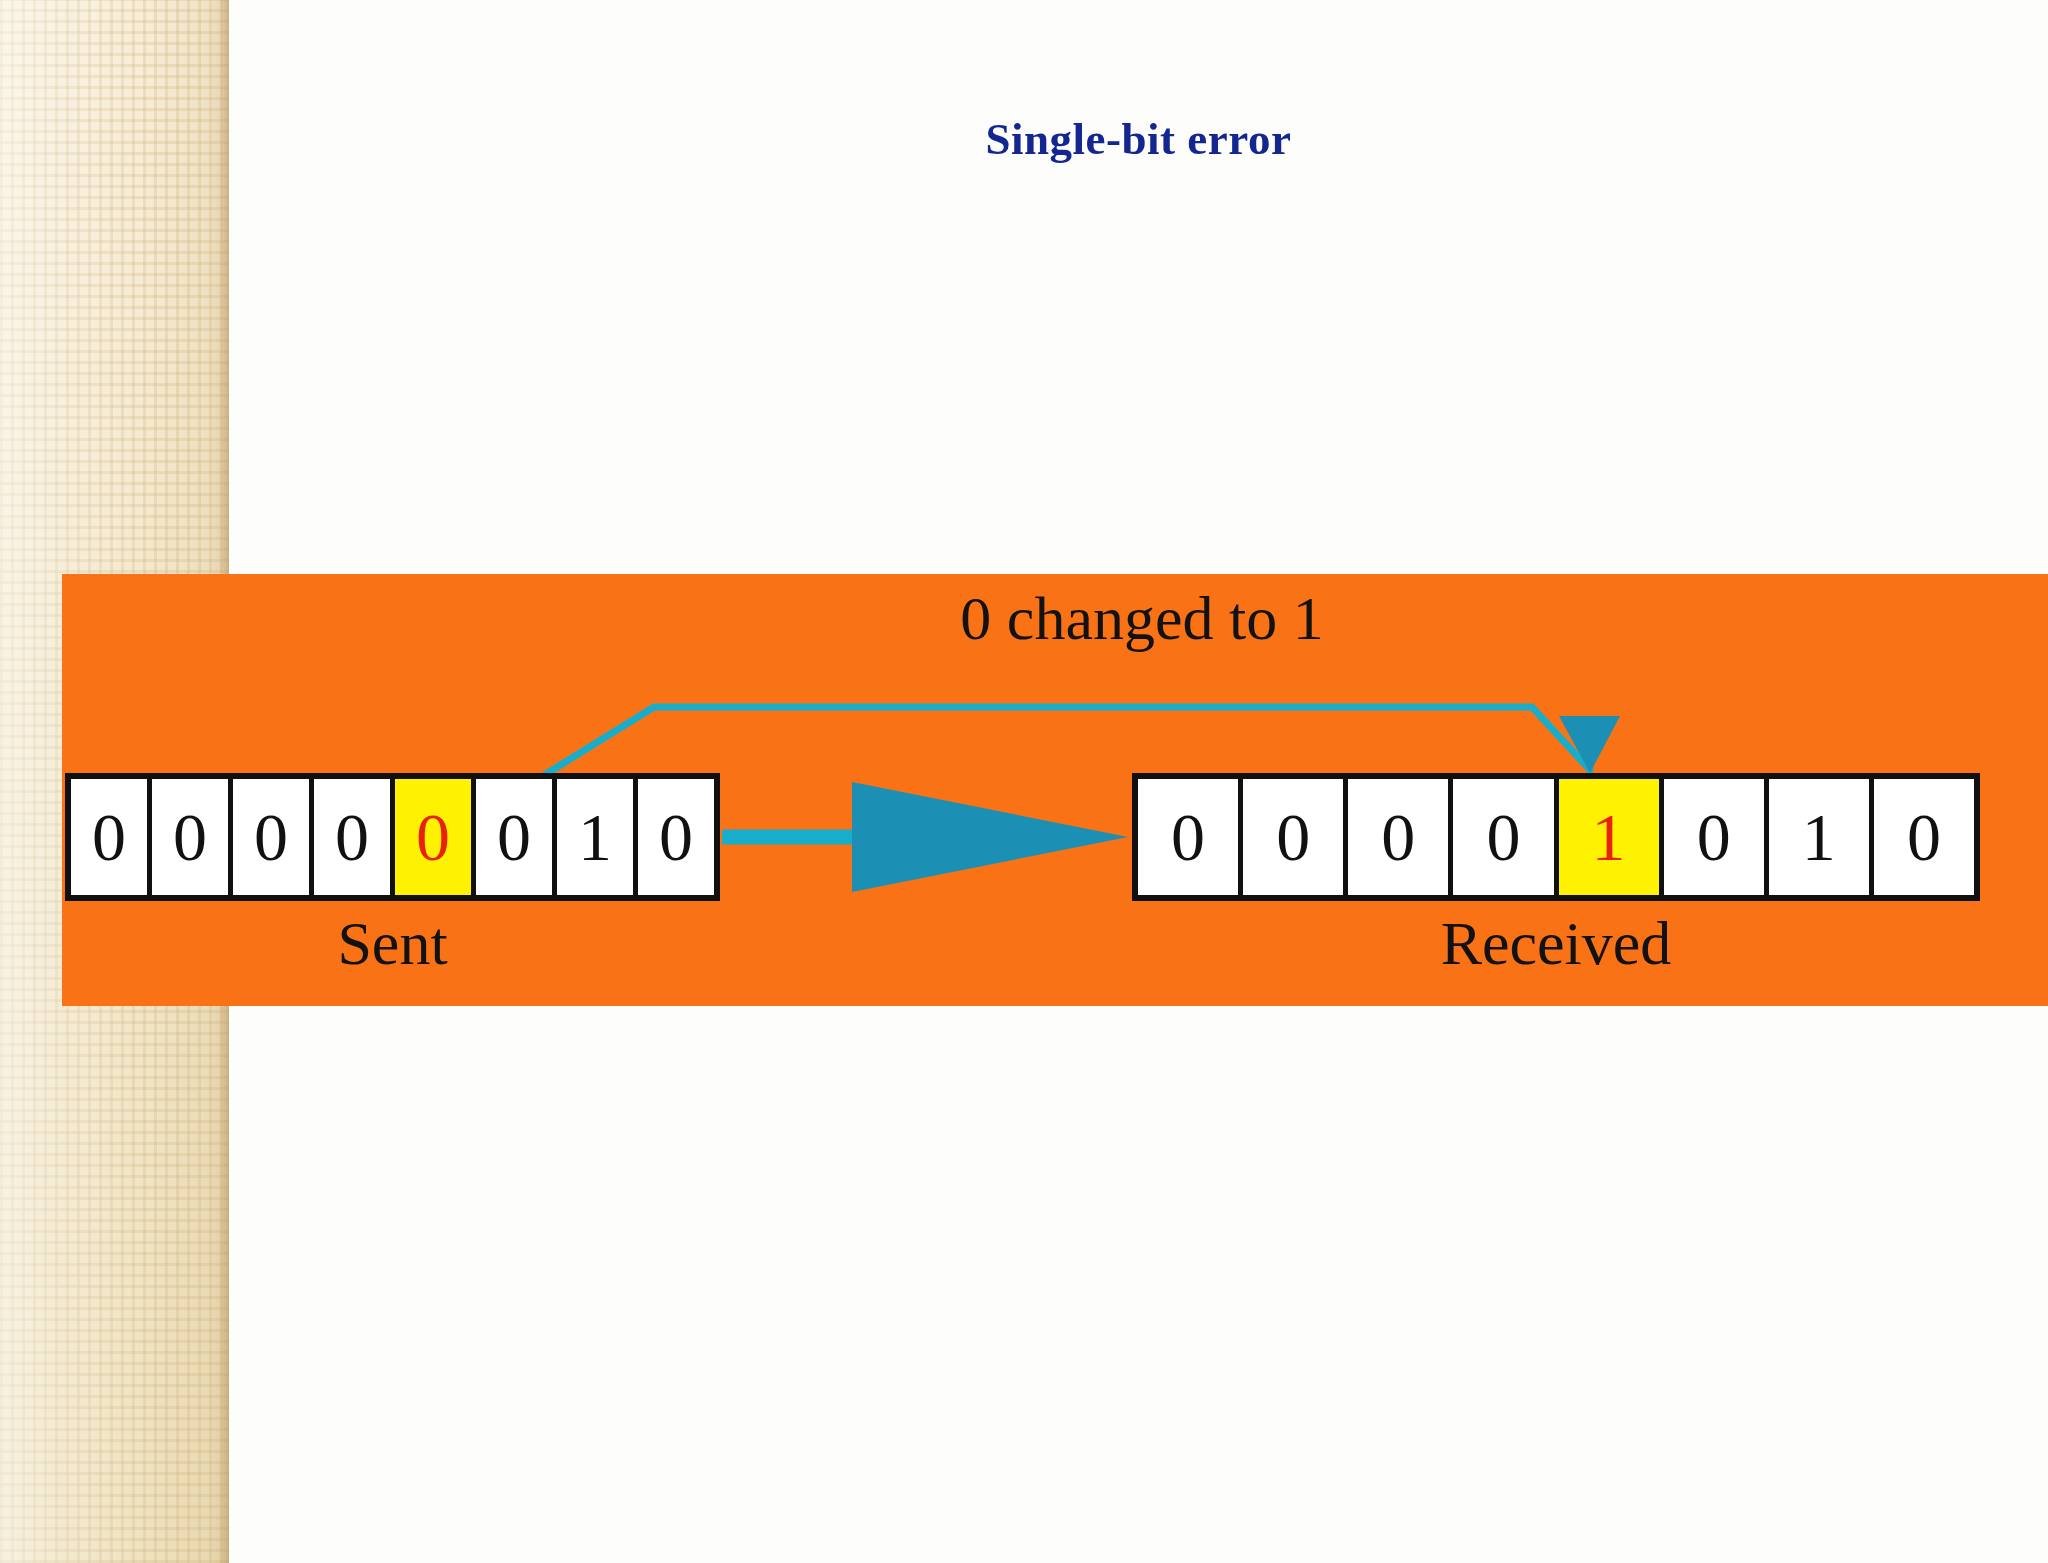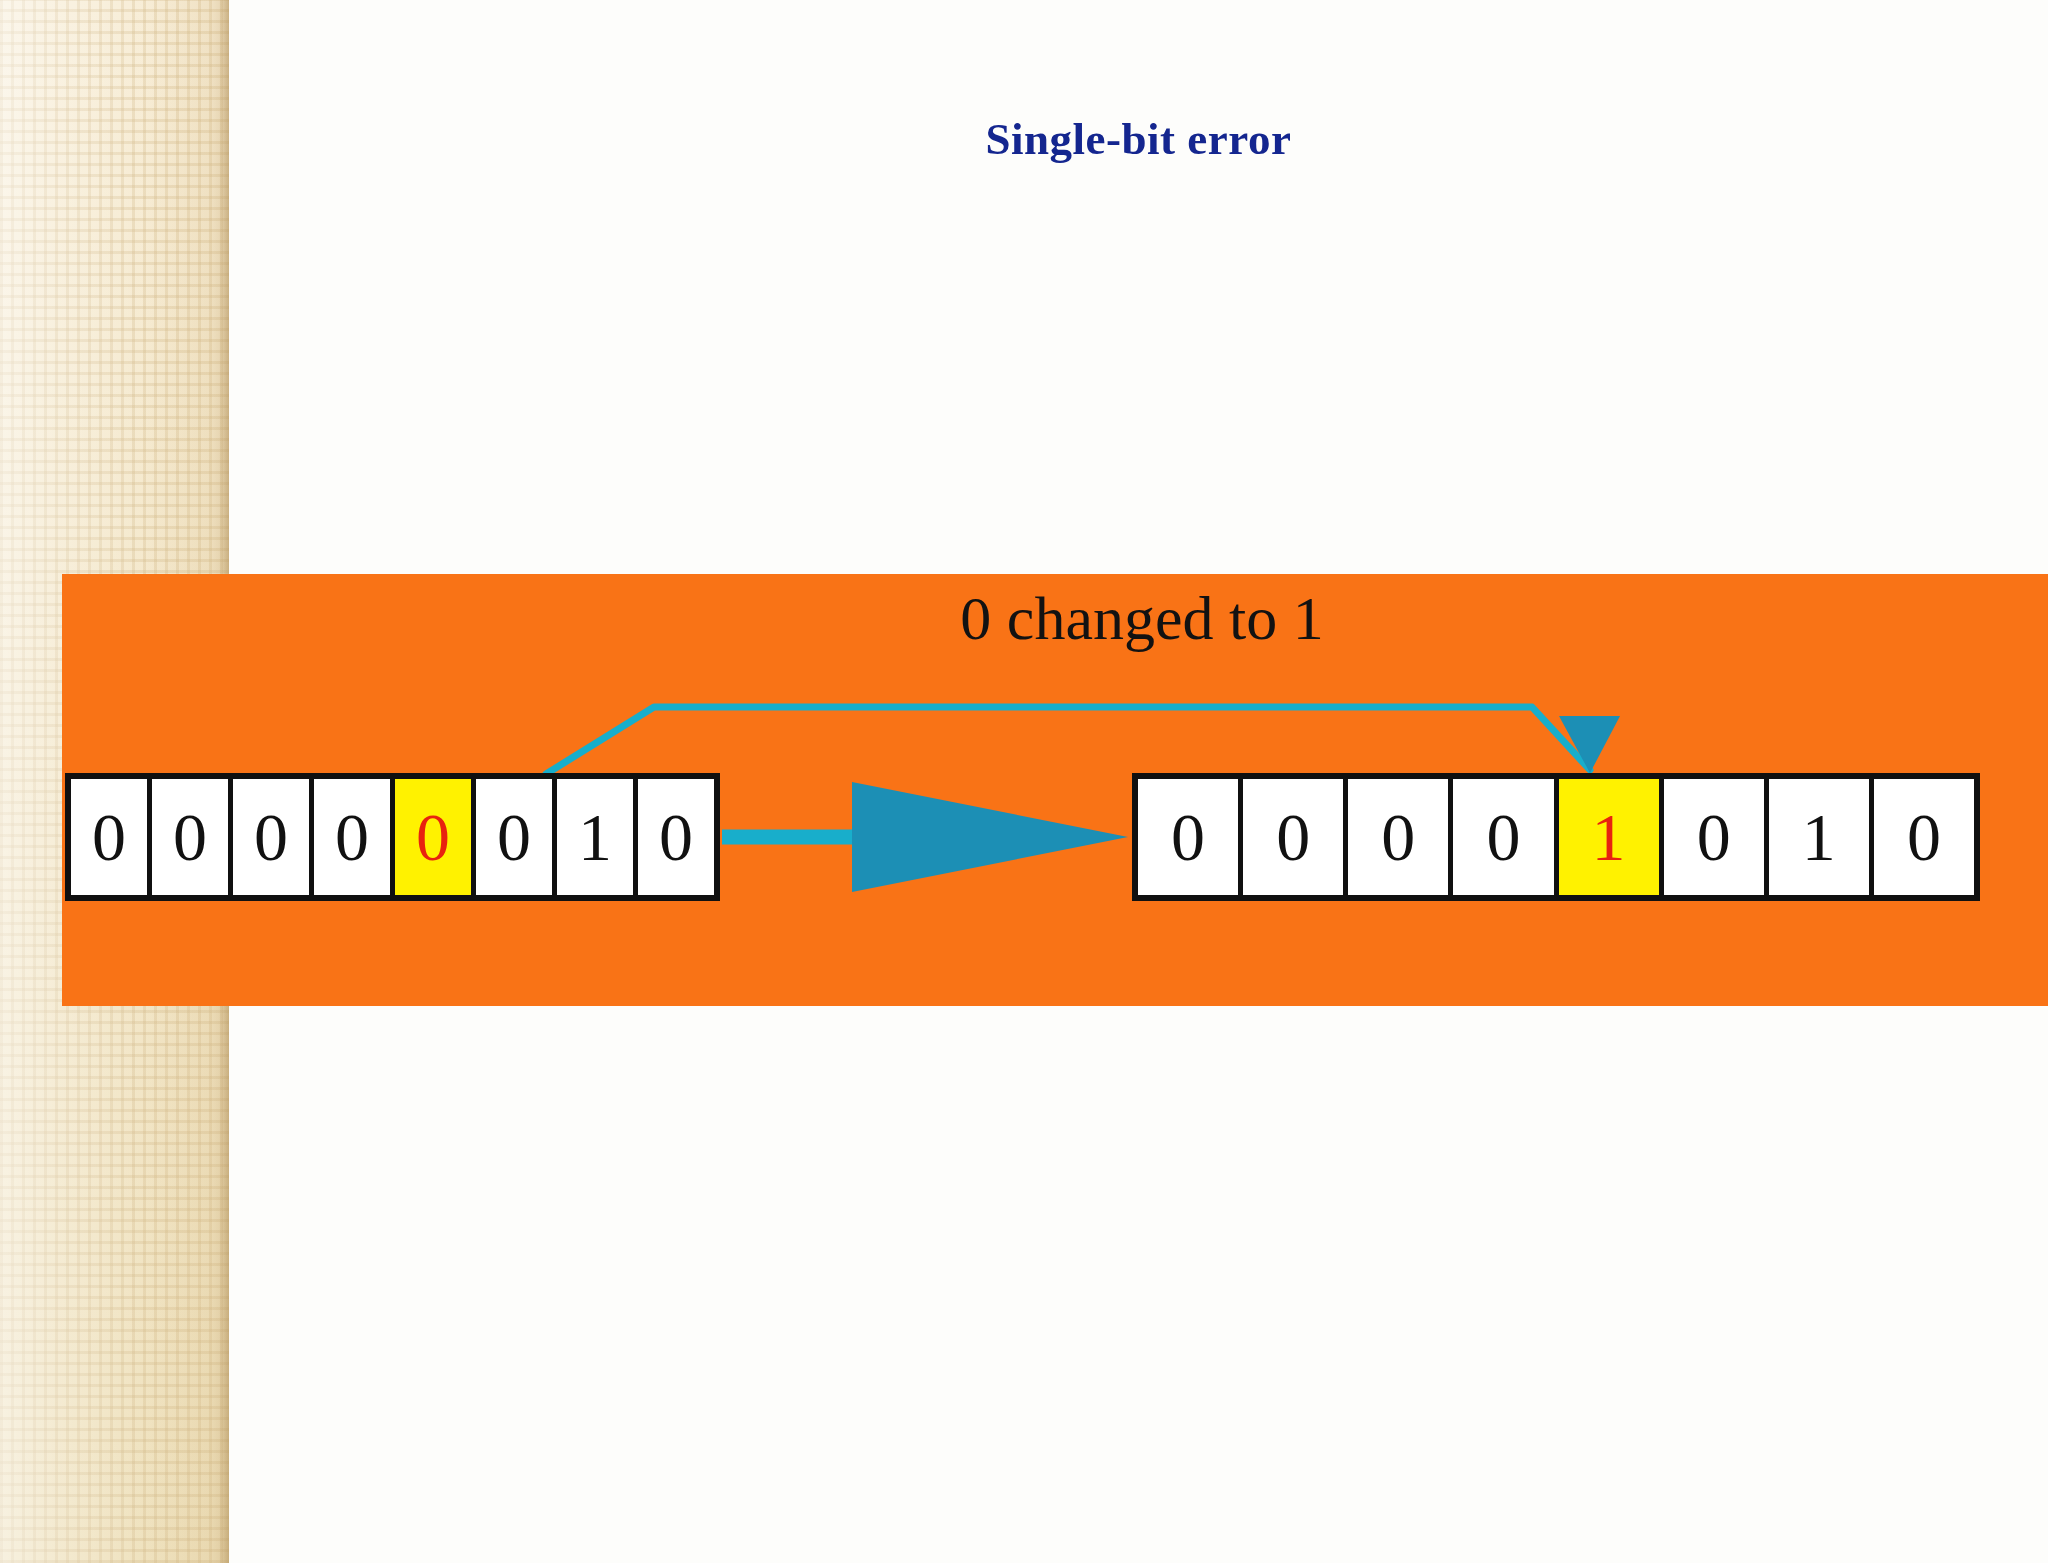--- a/index.html
+++ b/index.html
@@ -176,26 +176,28 @@
     <div id="sent-frame" class="bit-frame">
       <div class="bit-cell">0</div>
       <div class="bit-cell">0</div>
       <div class="bit-cell">0</div>
       <div class="bit-cell">0</div>
       <div class="bit-cell flipped">0</div>
       <div class="bit-cell">0</div>
       <div class="bit-cell">1</div>
       <div class="bit-cell">0</div>
     </div>
+    <div id="sent-caption" class="row-caption">Sent</div>
 
     <div id="received-frame" class="bit-frame">
       <div class="bit-cell">0</div>
       <div class="bit-cell">0</div>
       <div class="bit-cell">0</div>
       <div class="bit-cell">0</div>
       <div class="bit-cell flipped">1</div>
       <div class="bit-cell">0</div>
       <div class="bit-cell">1</div>
       <div class="bit-cell">0</div>
     </div>
+    <div id="received-caption" class="row-caption">Received</div>
 
   </div>
 </div>
 
 </body></html>

